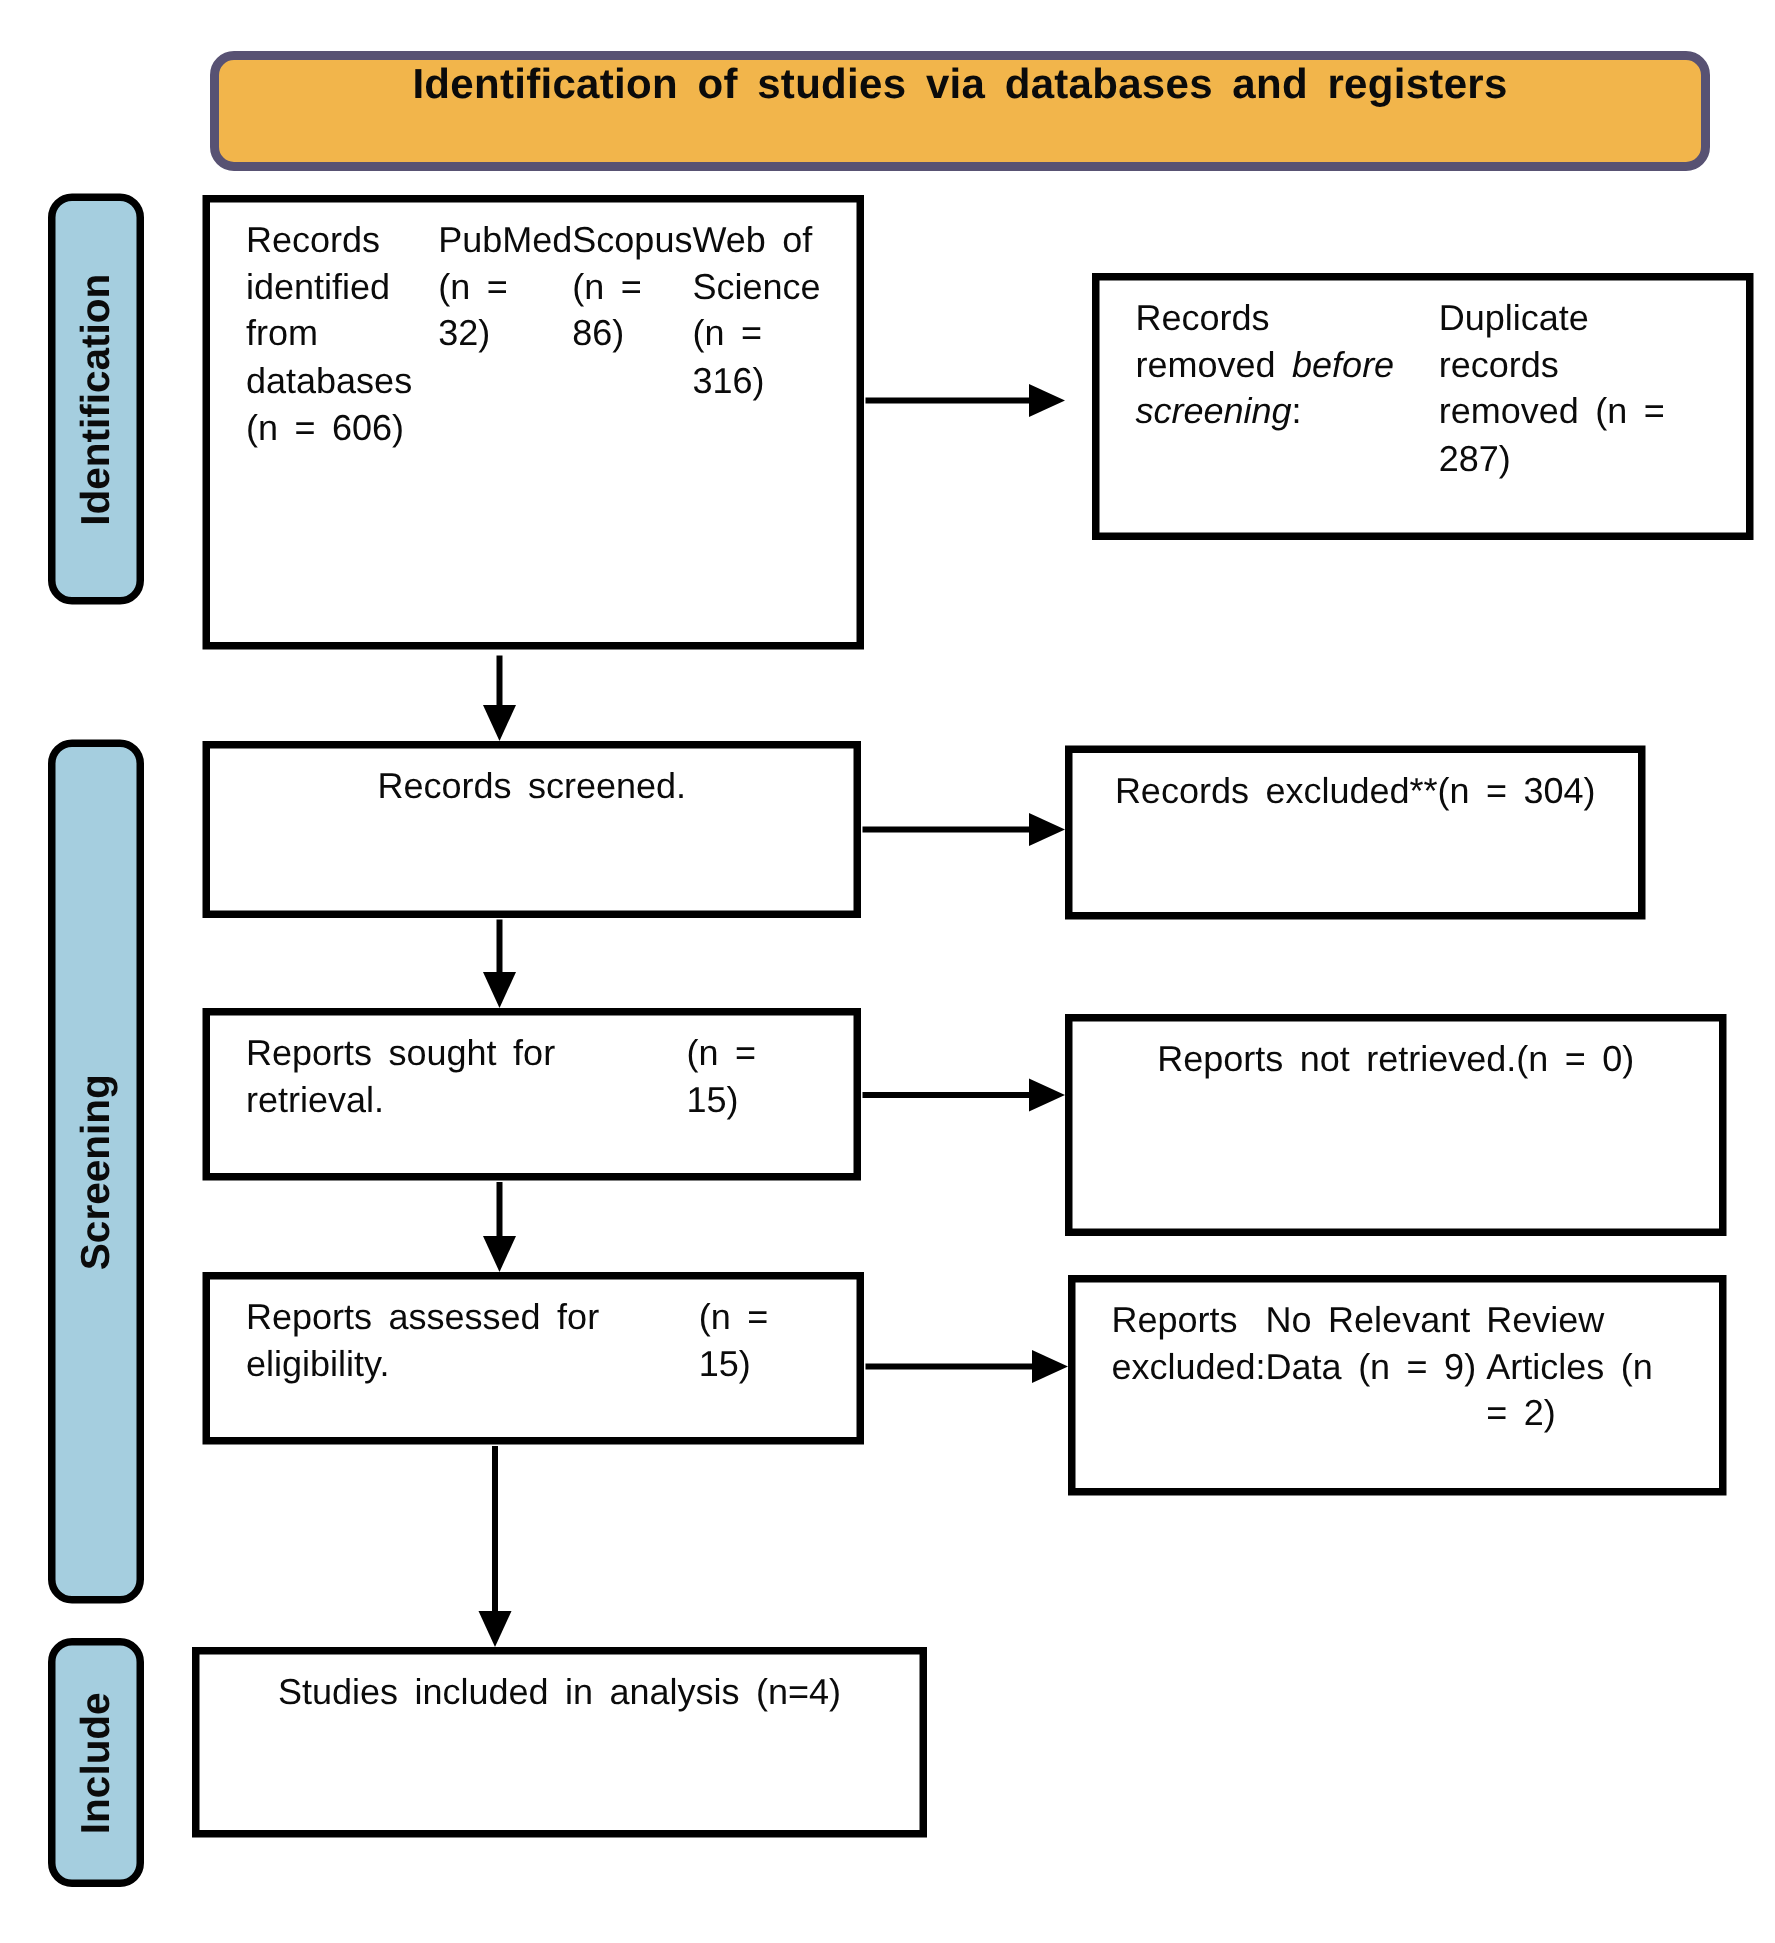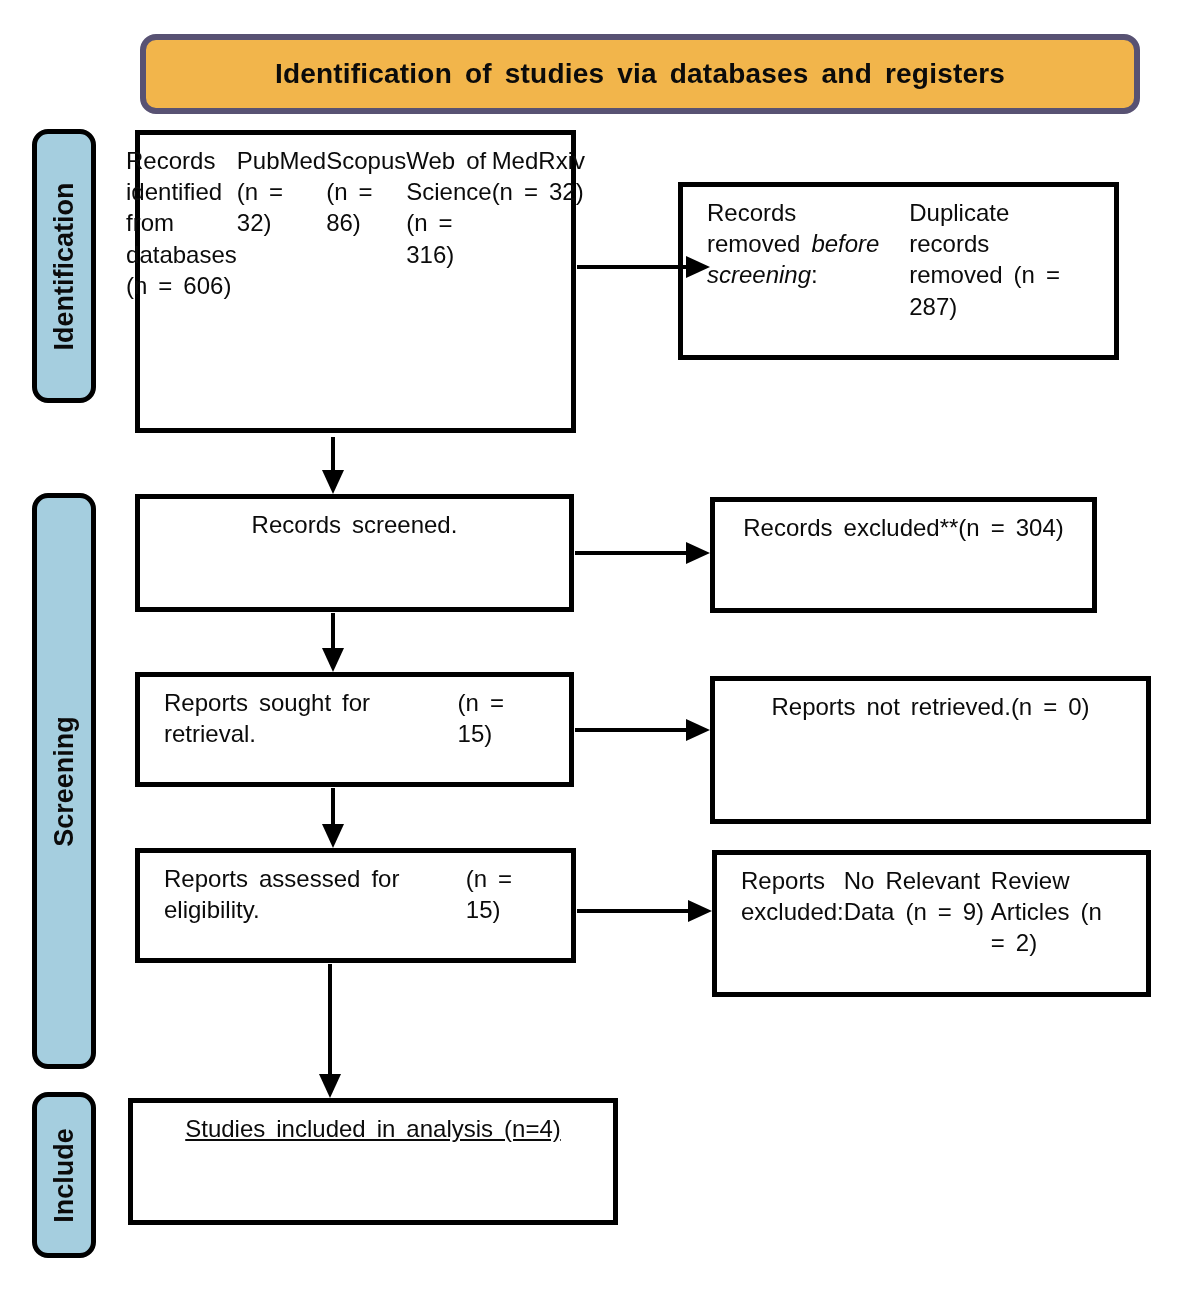--- a/index.html
+++ b/index.html
@@ -8,21 +8,21 @@
     width:1183px; height:1295px;
     background:#ffffff;
     font-family:"Liberation Sans", sans-serif;
     color:#111111;
     overflow:hidden;
   }
   .banner {
     position:absolute; left:140px; top:34px; width:1000px; height:80px;
     background:#F2B54B; border:6px solid #585273; border-radius:16px;
     box-sizing:border-box;
-    display:flex; align-items:center; justify-content:center;
+    display:flex; justify-content:center;
   }
   .banner-title {
     font-size:28px; font-weight:bold; letter-spacing:0.2px; word-spacing:0.18em;
     color:#0b0b0b;
   }
   .stage {
     position:absolute; left:32px; width:64px;
     background:#A5CEDF; border:5px solid #000000; border-radius:16px;
     box-sizing:border-box;
     display:flex; align-items:center; justify-content:center;
@@ -59,42 +59,41 @@
   </div>
   <div class="stage" style="top:1092px; height:166px;">
     <span class="stage-label">Include</span>
   </div>
 
   <div class="box" style="left:135px; top:130px; width:441px; height:303px;">
     <p class="line">Records identified from databases (n = 606)</p>
     <p class="line">PubMed (n = 32)</p>
     <p class="line">Scopus (n = 86)</p>
     <p class="line">Web of Science (n = 316)</p>
-    <p class="line">MedRxiv (n = 32)</p>
   </div>
 
   <div class="box" style="left:135px; top:494px; width:439px; height:118px;">
     <p class="line">Records screened.</p>
   </div>
 
   <div class="box" style="left:135px; top:672px; width:439px; height:115px;">
     <p class="line">Reports sought for retrieval.</p>
     <p class="line">(n = 15)</p>
   </div>
 
   <div class="box" style="left:135px; top:848px; width:441px; height:115px;">
     <p class="line">Reports assessed for eligibility.</p>
     <p class="line">(n = 15)</p>
   </div>
 
-  <div class="box" style="left:128px; top:1098px; width:490px; height:127px;text-decoration:underline;">
+  <div class="box" style="left:128px; top:1098px; width:490px; height:127px;">
     <p class="line">Studies included in analysis (n=4)</p>
   </div>
 
-  <div class="box" style="left:678px; top:182px; width:441px; height:178px;gap:29px;">
+  <div class="box" style="left:728px; top:182px; width:441px; height:178px;gap:29px;">
     <p class="line"><span>Records removed </span><span class="it">before screening</span><span>:</span></p>
     <p class="line">Duplicate records removed (n = 287)</p>
   </div>
 
   <div class="box" style="left:710px; top:497px; width:387px; height:116px;">
     <p class="line">Records excluded**</p>
     <p class="line">(n = 304)</p>
   </div>
 
   <div class="box" style="left:710px; top:676px; width:441px; height:148px;">

